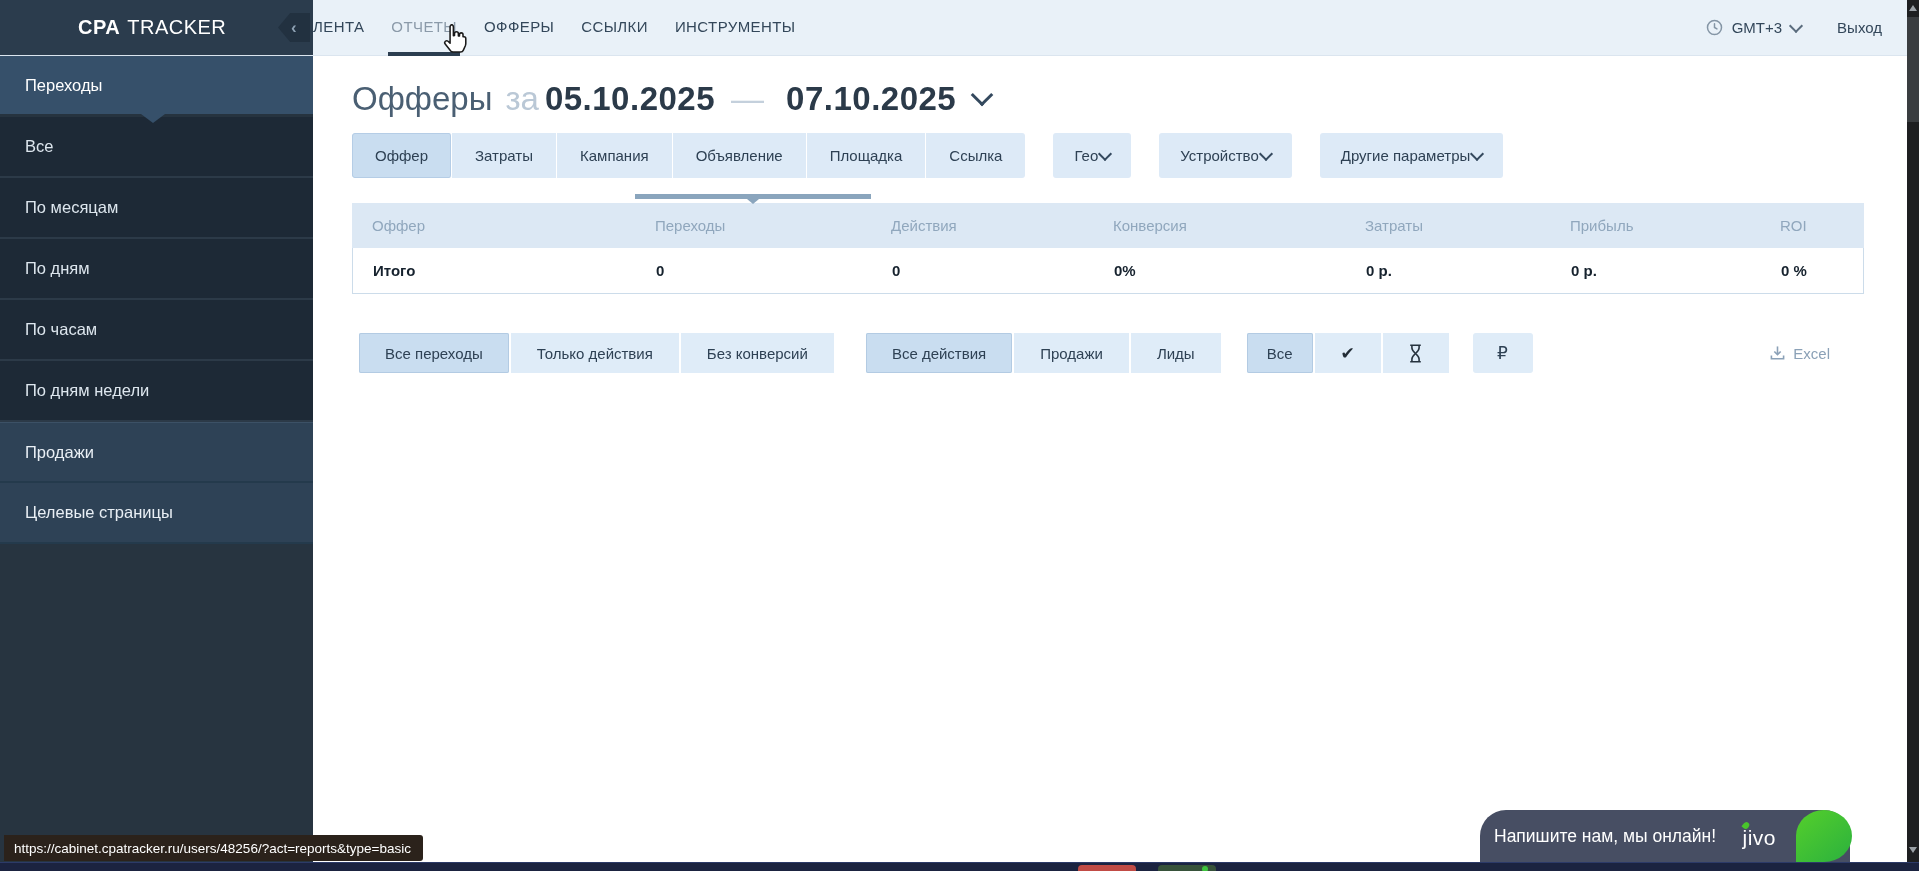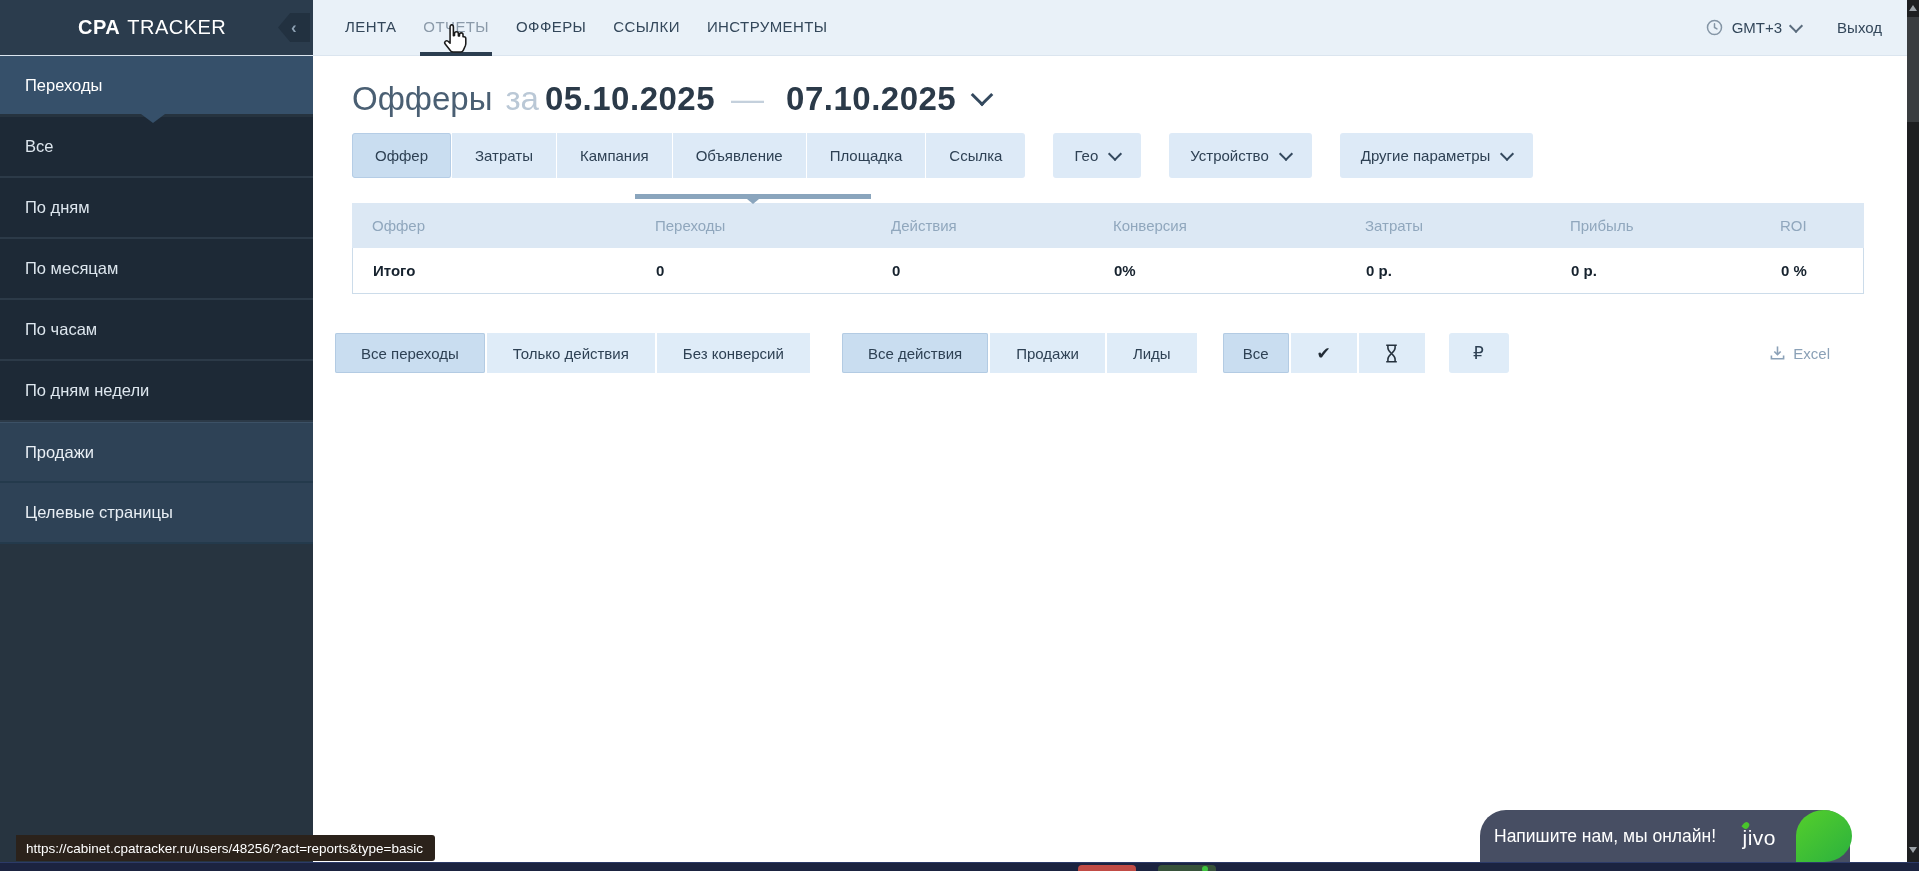--- a/index.html
+++ b/index.html
@@ -10,21 +10,21 @@
   
   .topbar{position:absolute;left:0;top:0;width:1907px;height:56px;background:#e9f1f8;
     border-bottom:1px solid #dbe5ef;box-sizing:border-box;display:flex;align-items:stretch;z-index:3;}
   .logo{width:313px;flex:0 0 313px;background:#2b3c4d;color:#fff;display:flex;align-items:center;
     padding-left:78px;box-sizing:border-box;font-size:20px;letter-spacing:.5px;position:relative;}
   .logo .b{font-weight:700;}
   .logo .r{font-weight:300;margin-left:7px;}
   .collapse-btn{position:absolute;right:3px;top:13px;width:32px;height:29px;background:#223140;
     clip-path:polygon(38% 0,100% 0,100% 100%,38% 100%,0 50%);
     display:flex;align-items:center;justify-content:center;color:#8ea1b3;font-size:17px;font-weight:700;}
-  .nav{display:flex;align-items:center;gap:27px;margin-left:32px;}
+  .nav{display:flex;align-items:center;gap:27px;}
   .nav-item{font-size:15px;color:#33475a;letter-spacing:.4px;height:56px;line-height:54px;position:relative;cursor:pointer;white-space:nowrap;}
   .nav-item.active{color:#8b9aa9;}
   .nav-item.active::after{content:"";position:absolute;left:-3px;right:-3px;bottom:0;height:4px;background:#2c3e50;}
   .topbar-right{margin-left:auto;display:flex;align-items:center;padding-right:25px;color:#33475a;font-size:15px;}
   .tz{display:flex;align-items:center;gap:9px;}
   .chev{width:8px;height:8px;border-right:2px solid #5a6c7d;border-bottom:2px solid #5a6c7d;
     transform:rotate(45deg);margin-top:-4px;}
   .logout{margin-left:36px;}
   
   .sidebar{position:absolute;left:0;top:56px;width:313px;height:806px;background:#273440;z-index:2;}
@@ -45,48 +45,48 @@
   .title-dash{font-weight:300;color:#c4d0dc;margin:0 16px;}
   .title-chev{width:13px;height:13px;border-right:3px solid #34495e;border-bottom:3px solid #34495e;
     transform:rotate(45deg);margin-left:18px;margin-top:-8px;cursor:pointer;}
   .tabs-row{position:absolute;left:39px;top:77px;display:flex;height:45px;}
   .tab-group{display:flex;border-radius:3px;overflow:hidden;}
   .tab{background:#ddeaf7;color:#2e4154;font-size:15px;padding:0 23px;display:flex;align-items:center;
     border-right:1px solid #fff;cursor:pointer;white-space:nowrap;}
   .tab:last-child{border-right:none;}
   .tab.selected{background:#c9ddf0;box-shadow:inset 0 0 0 1px #b5cde6;border-radius:3px;}
   .dd-btn{background:#ddeaf7;color:#2e4154;font-size:15px;margin-left:28px;padding:0 21px;
-    display:flex;align-items:center;gap:12px;border-radius:3px;cursor:pointer;white-space:nowrap;}
+    display:flex;align-items:center;gap:2px;border-radius:3px;cursor:pointer;white-space:nowrap;}
   .dd-chev{width:8px;height:8px;border-right:2px solid #34495e;border-bottom:2px solid #34495e;
     transform:rotate(45deg);margin-top:-4px;}
   
   .rtable{position:absolute;left:39px;top:147px;width:1512px;}
   .thead{display:flex;align-items:center;background:#dce8f4;height:45px;position:relative;}
   .trow{display:flex;align-items:center;background:#fff;height:46px;border:1px solid #ccdcea;border-top:none;
     box-sizing:border-box;font-weight:700;color:#16222e;}
   .cell{font-size:15px;padding-left:20px;box-sizing:border-box;flex:0 0 auto;}
   .th{color:#90a7bd;}
   .c0{width:283px;} .c1{width:236px;} .c2{width:222px;} .c3{width:252px;}
   .c4{width:205px;} .c5{width:210px;} .c6{width:102px;}
   .sort-bar{position:absolute;left:283px;top:-9px;width:236px;height:5px;background:#8aa5bd;}
   .sort-tri{position:absolute;left:395px;top:-4px;width:0;height:0;
     border-left:6px solid transparent;border-right:6px solid transparent;border-top:5px solid #8aa5bd;}
   
-  .filters-row{position:absolute;left:22px;top:277px;display:flex;align-items:center;justify-content:center;}
+  .filters-row{position:absolute;left:46px;top:277px;display:flex;align-items:center;justify-content:center;}
   .fgroup{display:flex;gap:2px;border-radius:3px;}
   .fbtn{background:#dfecf8;color:#2e4154;font-size:15px;height:40px;display:flex;align-items:center;
     padding:0 26px;cursor:pointer;white-space:nowrap;}
   .fbtn.selected{background:#c9ddf0;box-shadow:inset 0 0 0 1px #b3cbe3;border-radius:2px;}
   .g2{margin-left:32px;} .g3{margin-left:26px;}
   .fbtn.iconbtn{padding:0;width:66px;justify-content:center;color:#222c36;font-size:17px;font-weight:900;}
   .fbtn.currency{margin-left:24px;width:60px;padding:0;justify-content:center;font-weight:400;font-size:17px;border-radius:3px;}
   .excel{position:absolute;right:77px;top:277px;height:40px;display:flex;align-items:center;gap:8px;
     color:#8ba1b7;font-size:15px;cursor:pointer;}
   
-  .url-tip{position:absolute;left:16px;top:835px;height:26px;background:#2b221b;color:#fff;font-size:13.5px;
+  .url-tip{position:absolute;left:4px;top:835px;height:26px;background:#2b221b;color:#fff;font-size:13.5px;
     display:flex;align-items:center;padding:0 12px 0 10px;border-radius:0 3px 3px 0;z-index:8;white-space:nowrap;}
   .jivo{position:absolute;left:1480px;top:810px;width:370px;height:52px;background:#474e63;
     border-radius:26px 26px 0 0;display:flex;align-items:center;color:#fff;z-index:7;}
   .jivo-msg{margin-left:14px;font-size:17.5px;}
   .jivo-brand{position:absolute;right:74px;bottom:12px;font-size:21px;letter-spacing:.5px;}
   .jdot{position:absolute;left:1px;top:-4px;width:6px;height:7px;background:#49c52c;
     border-radius:50% 50% 50% 0;transform:rotate(40deg);}
   .leaf{position:absolute;right:-2px;top:0;width:56px;height:52px;
     background:linear-gradient(140deg,#55cf2b,#2bb13e);border-radius:50% 50% 50% 0;}
   .bottom-strip{position:absolute;left:0;top:862px;width:1919px;height:9px;background:#1b2340;
@@ -137,24 +137,24 @@
 
 <div class="sidebar">
   <div class="side-item active">
     <span>Переходы</span>
     <span class="notch"></span>
   </div>
   <div class="side-item sub">
     <span>Все</span>
   </div>
   <div class="side-item sub">
+    <span>По месяцам</span>
+  </div>
+  <div class="side-item sub">
     <span>По дням</span>
-  </div>
-  <div class="side-item sub">
-    <span>По месяцам</span>
   </div>
   <div class="side-item sub">
     <span>По часам</span>
   </div>
   <div class="side-item sub">
     <span>По дням недели</span>
   </div>
   <div class="side-item sec first">
     <span>Продажи</span>
   </div>

